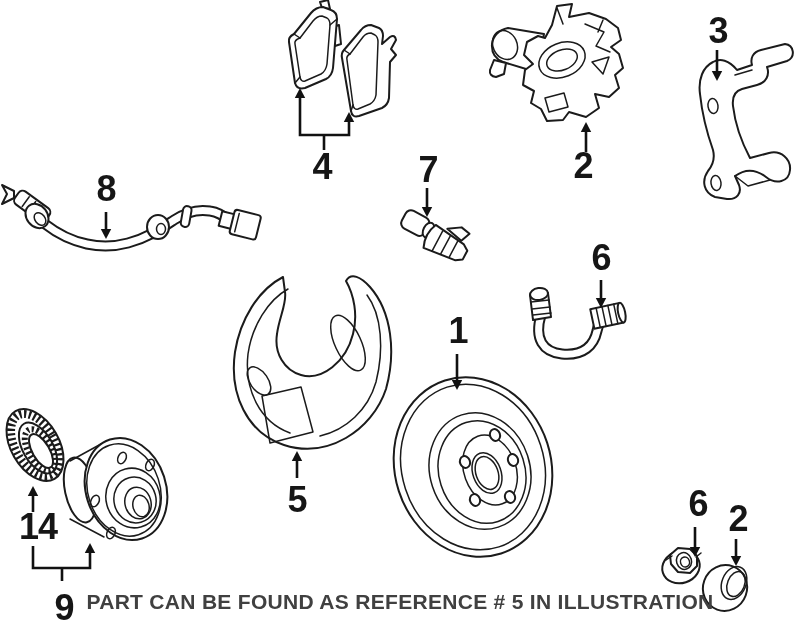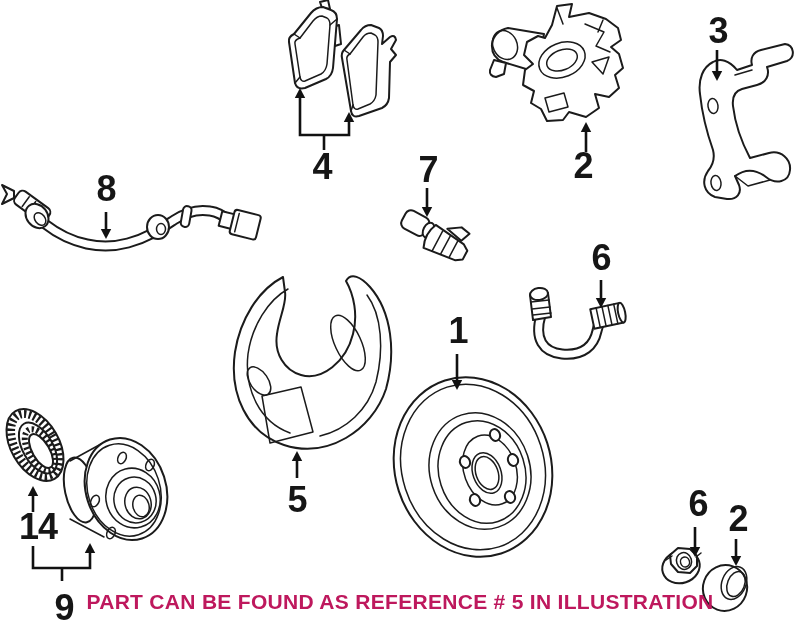--- a/index.html
+++ b/index.html
@@ -230,15 +230,15 @@
   <div class="label" style="left:322px;top:167px">4</div>
   <div class="label" style="left:297px;top:500px">5</div>
   <div class="label" style="left:601px;top:258px">6</div>
   <div class="label" style="left:428px;top:170px">7</div>
   <div class="label" style="left:106px;top:189px">8</div>
   <div class="label" style="left:64px;top:608px">9</div>
   <div class="label" style="left:38px;top:527px">14</div>
   <div class="label" style="left:738px;top:519px">2</div>
   <div class="label" style="left:698px;top:504px">6</div>
 
-  <div class="caption" style="color: #be185d;">PART CAN BE FOUND AS REFERENCE # 5 IN ILLUSTRATION</div>
+  <div class="caption" style="color: #404040;">PART CAN BE FOUND AS REFERENCE # 5 IN ILLUSTRATION</div>
 
 </div>
 
 </body></html>

